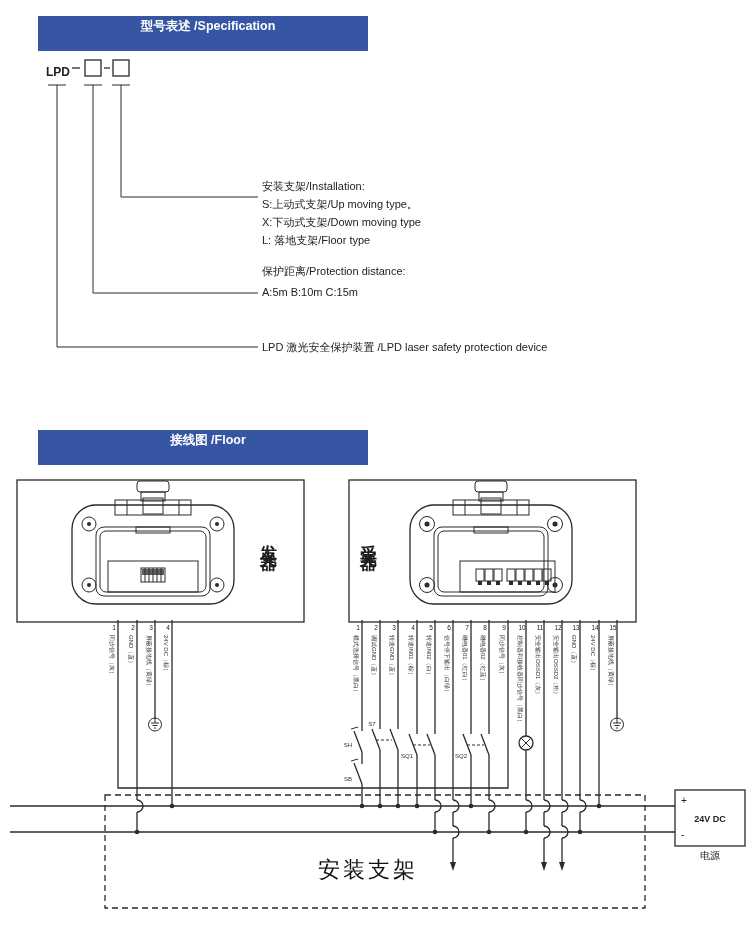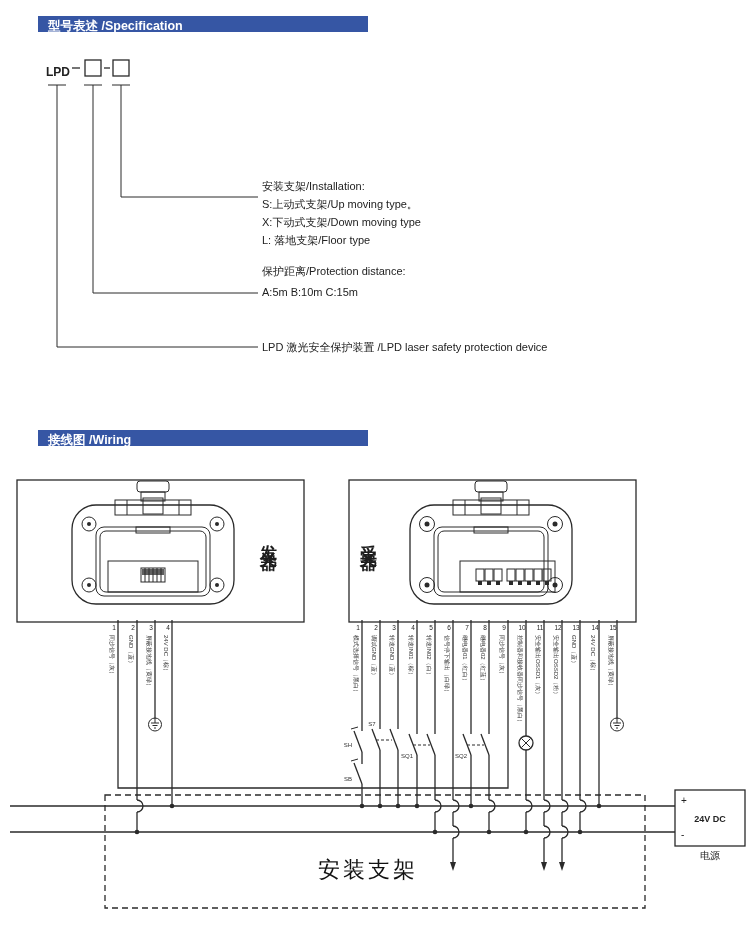--- a/index.html
+++ b/index.html
@@ -1,21 +1,21 @@
 <!DOCTYPE html>
 <html style="--header-bg: #3656a4; --header-text: #ffffff; --line: #2a2a2a;"><head>
 <meta charset="utf-8">
 <style>
   :root{ --header-bg:#3656a4; --header-text:#ffffff; --line:#2a2a2a; }
   html,body{margin:0;padding:0;}
   body{width:750px;height:952px;position:relative;background:#ffffff;overflow:hidden;
        font-family:"Liberation Sans","DejaVu Sans",sans-serif;}
-  .section-header{position:absolute;left:38px;width:330px;height:16px;background:var(--header-bg);
+  .section-header{position:absolute;left:38px;width:330px;height:35px;background:var(--header-bg);
        color:var(--header-text);font-size:12.5px;font-weight:bold;line-height:21px;
-       padding-left:10px;box-sizing:border-box;}
+       padding-left:10px;box-sizing:border-box;text-align:center;}
   #spec-header{top:16px;} #wiring-header{top:430px;}
   .vname{position:absolute;writing-mode:vertical-rl;font-size:17px;font-weight:600;
        letter-spacing:5px;color:#1d1d1d;}
   #tx-name{left:257px;top:531px;} #rx-name{left:357px;top:531px;}
   #system-label{position:absolute;left:318px;top:855px;font-size:22px;letter-spacing:3px;color:#111;}
   svg{position:absolute;left:0;top:0;}
   svg text{font-family:"Liberation Sans","DejaVu Sans",sans-serif;fill:#222;}
   .ln{stroke:var(--line);fill:none;stroke-width:1.3px;}
   .thin{stroke:var(--line);fill:none;stroke-width:1px;}
   .dsh{stroke:var(--line);fill:none;stroke-width:1.3px;stroke-dasharray:6 4;}
@@ -23,21 +23,21 @@
   .dot{fill:var(--line);stroke:none;}
   .wlabel{font-size:6px;fill:#333;}
   .wnum{font-size:6.5px;text-anchor:middle;}
   .swlabel{font-size:6px;fill:#333;}
   .spectxt{font-size:11px;fill:#222;}
 </style>
 </head>
 <body>
 
 <div class="section-header" id="spec-header">型号表述 /Specification</div>
-<div class="section-header" id="wiring-header">接线图 /Wiring</div>
+<div class="section-header" id="wiring-header">接线图 /Floor</div>
 
 <svg width="750" height="420" viewBox="0 0 750 420">
   <text x="46" y="76" font-size="12" font-weight="bold">LPD</text>
   <g class="ln">
     <line x1="72" y1="68" x2="80" y2="68"></line>
     <rect x="85" y="60" width="16" height="16"></rect>
     <line x1="104" y1="68" x2="110" y2="68"></line>
     <rect x="113" y="60" width="16" height="16"></rect>
   </g>
   <g class="thin">

